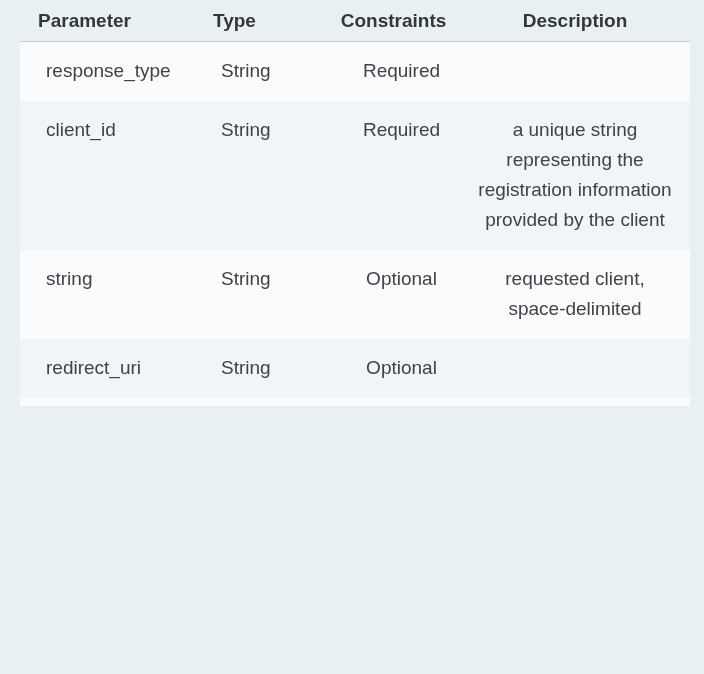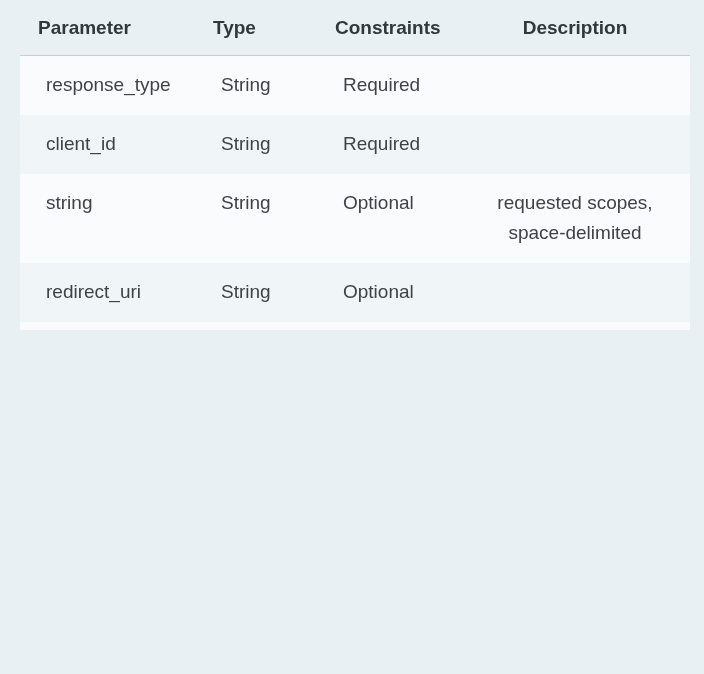--- a/index.html
+++ b/index.html
@@ -16,32 +16,32 @@
   html,body{margin:0;padding:0;}
   body{
     width:704px;height:674px;overflow:hidden;
     background:var(--page-bg);
     font-family:"Liberation Sans", sans-serif;
     color:var(--body-text);
   }
   .page{padding:0 14px 0 20px;}
   .param-table{width:100%;}
   .thead{
-    display:flex;height:56px;align-items:center;
+    display:flex;height:42px;align-items:center;
     border-bottom:1px solid var(--border);
   }
   .th{
     font-weight:bold;font-size:18px;color:var(--header-text);
     line-height:30px;white-space:nowrap;
   }
   .trow{display:flex;padding:14px 8px 15px;}
   .cell{padding-left:18px;font-size:19px;line-height:30px;}
   .c1{width:175px;flex:0 0 175px;}
   .c2{width:122px;flex:0 0 122px;}
-  .c3{width:135px;flex:0 0 135px;}
+  .c3{width:135px;flex:0 0 135px;text-align:center;}
   .c4{flex:1 1 auto;padding-right:10px;text-align:center;}
   .light{background:var(--row-light);}
   .shaded{background:var(--row-shaded);}
   .row-partial{height:8px;background:var(--row-light);}
   code{
     font-family:"Liberation Mono", monospace;
     font-size:16.5px;
     background:var(--code-bg);
     color:var(--code-text);
     padding:1px 4px;
@@ -63,26 +63,27 @@
     <div id="tbody">
         <div class="trow light">
           <div class="cell c1">response_type</div>
           <div class="cell c2">String</div>
           <div class="cell c3">Required</div>
         </div>
         <div class="trow shaded">
           <div class="cell c1">client_id</div>
           <div class="cell c2">String</div>
           <div class="cell c3">Required</div>
+          <div class="cell c4">a unique string representing the registration information provided by the client</div>
         </div>
         <div class="trow light">
           <div class="cell c1">string</div>
           <div class="cell c2">String</div>
           <div class="cell c3">Optional</div>
-          <div class="cell c4">requested scopes, space-delimited</div>
+          <div class="cell c4">requested client, space-delimited</div>
         </div>
         <div class="trow shaded">
           <div class="cell c1">redirect_uri</div>
           <div class="cell c2">String</div>
           <div class="cell c3">Optional</div>
         </div>
       </div>
     <div class="row-partial"></div>
   </div>
 </div>

